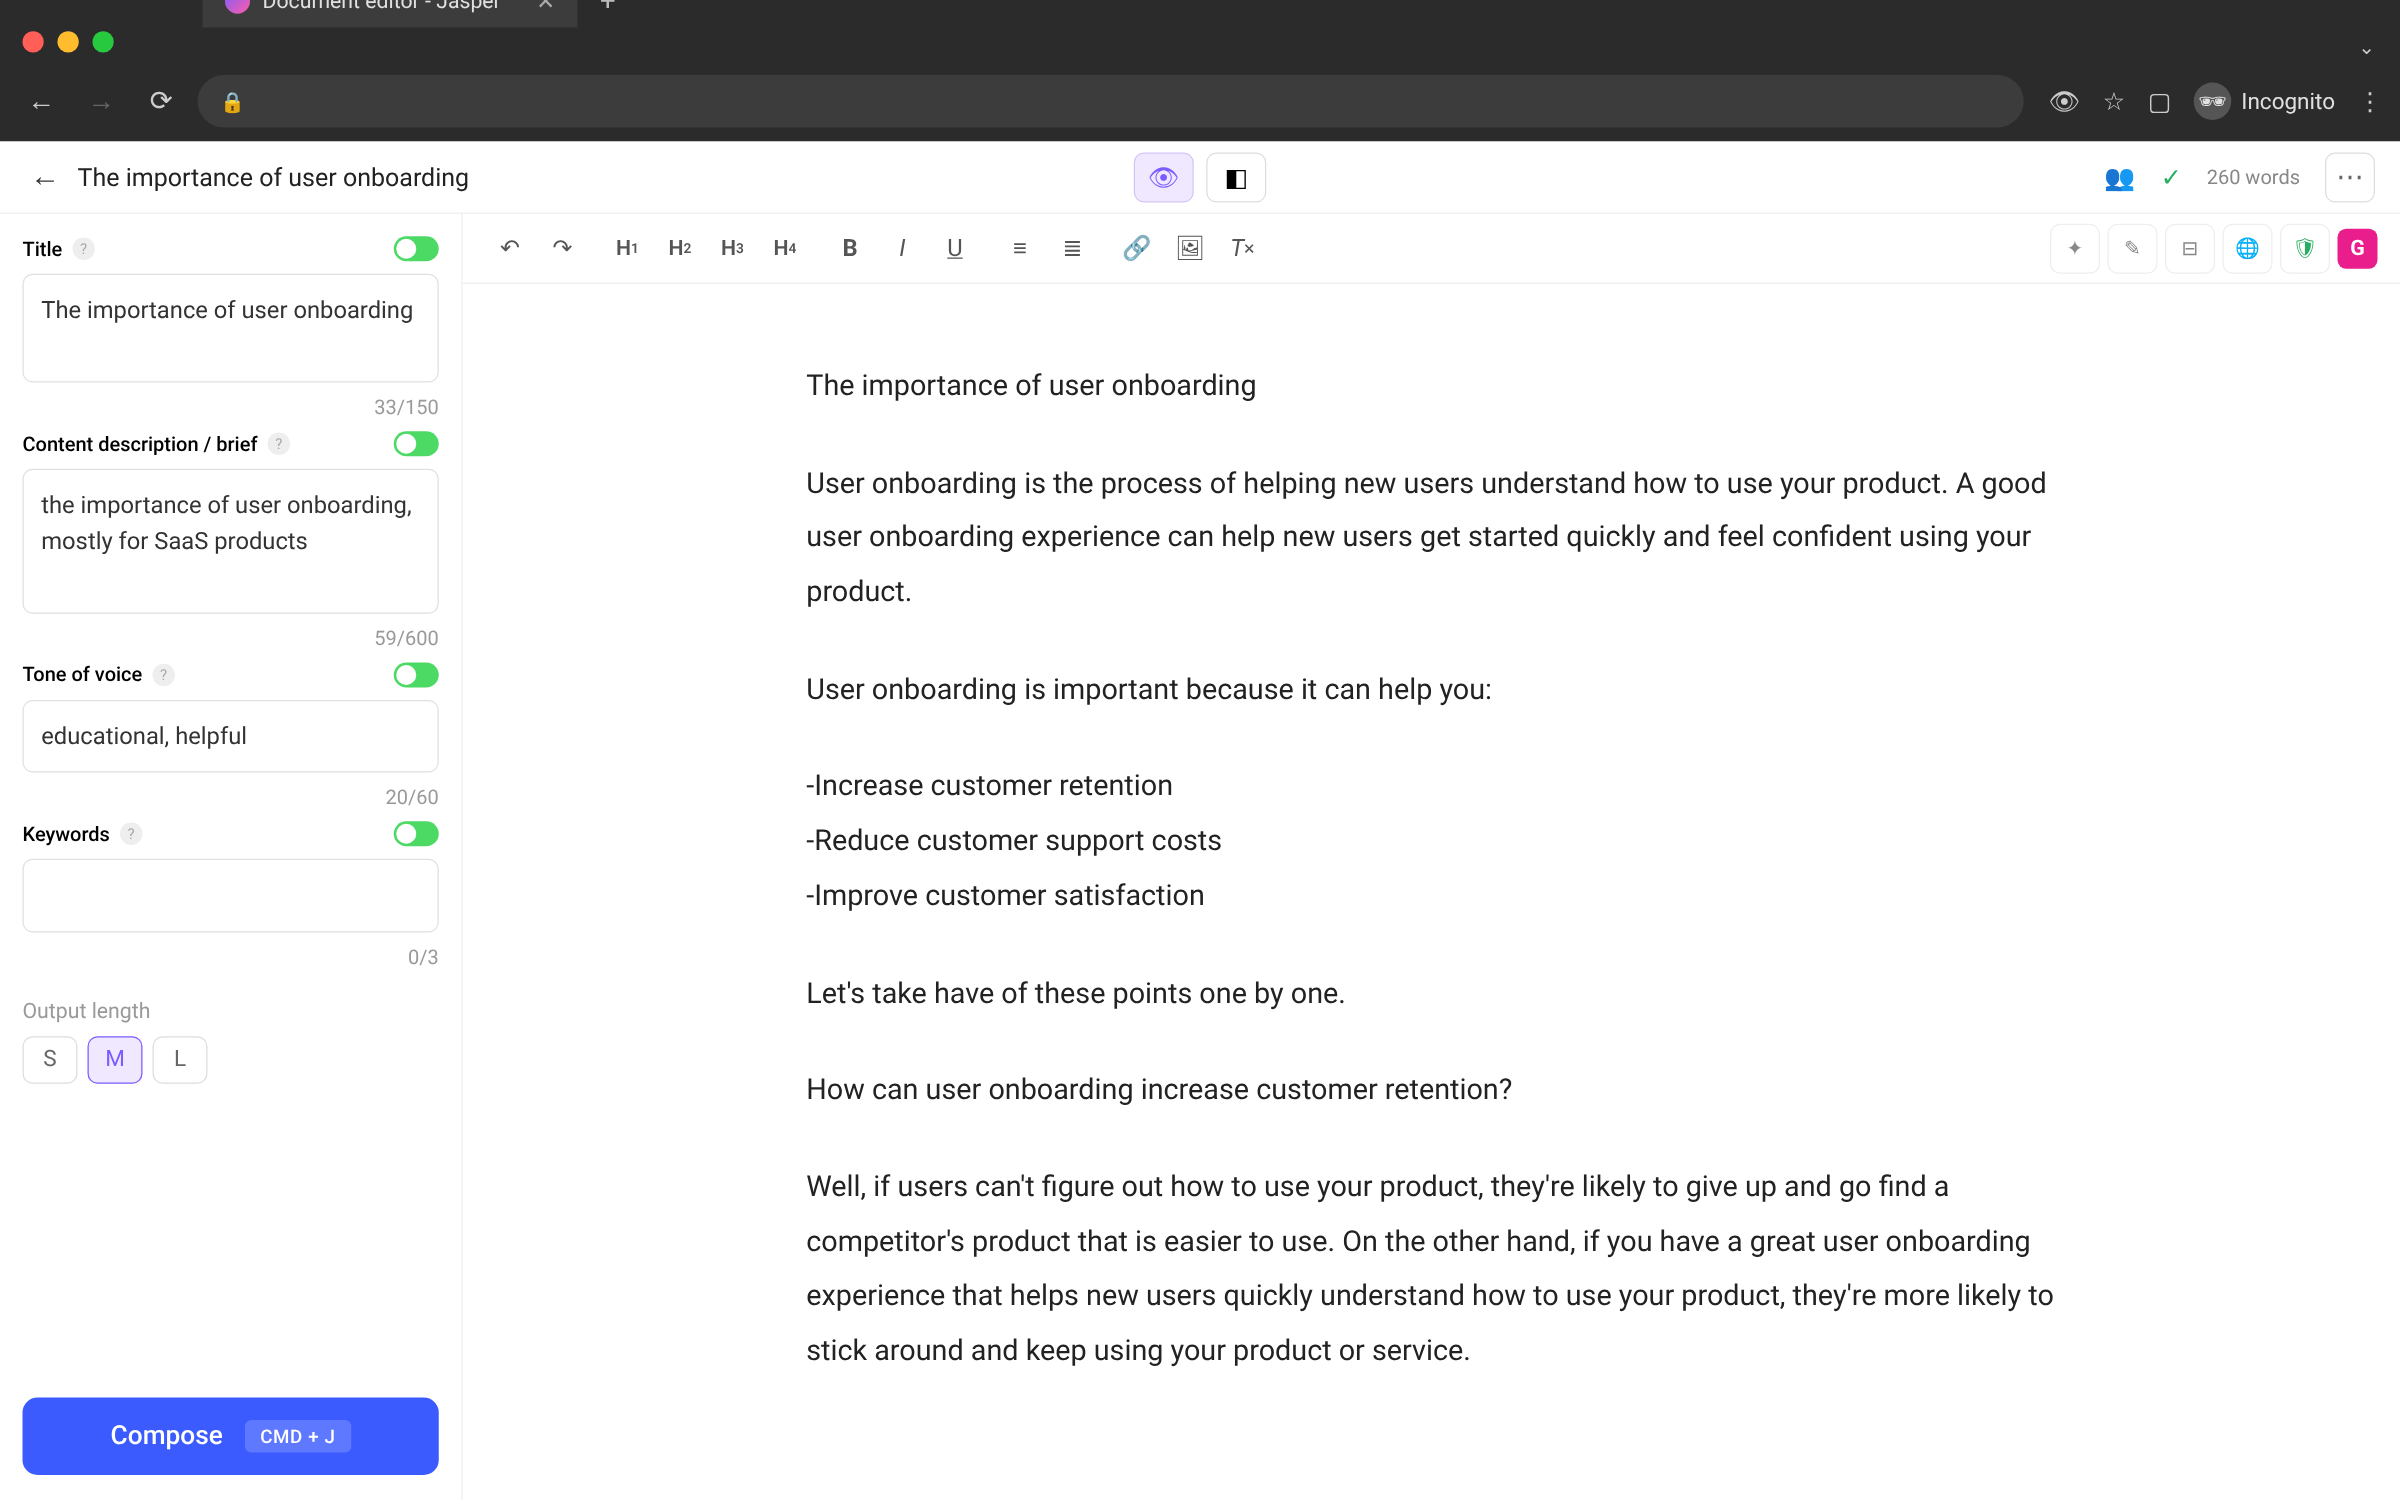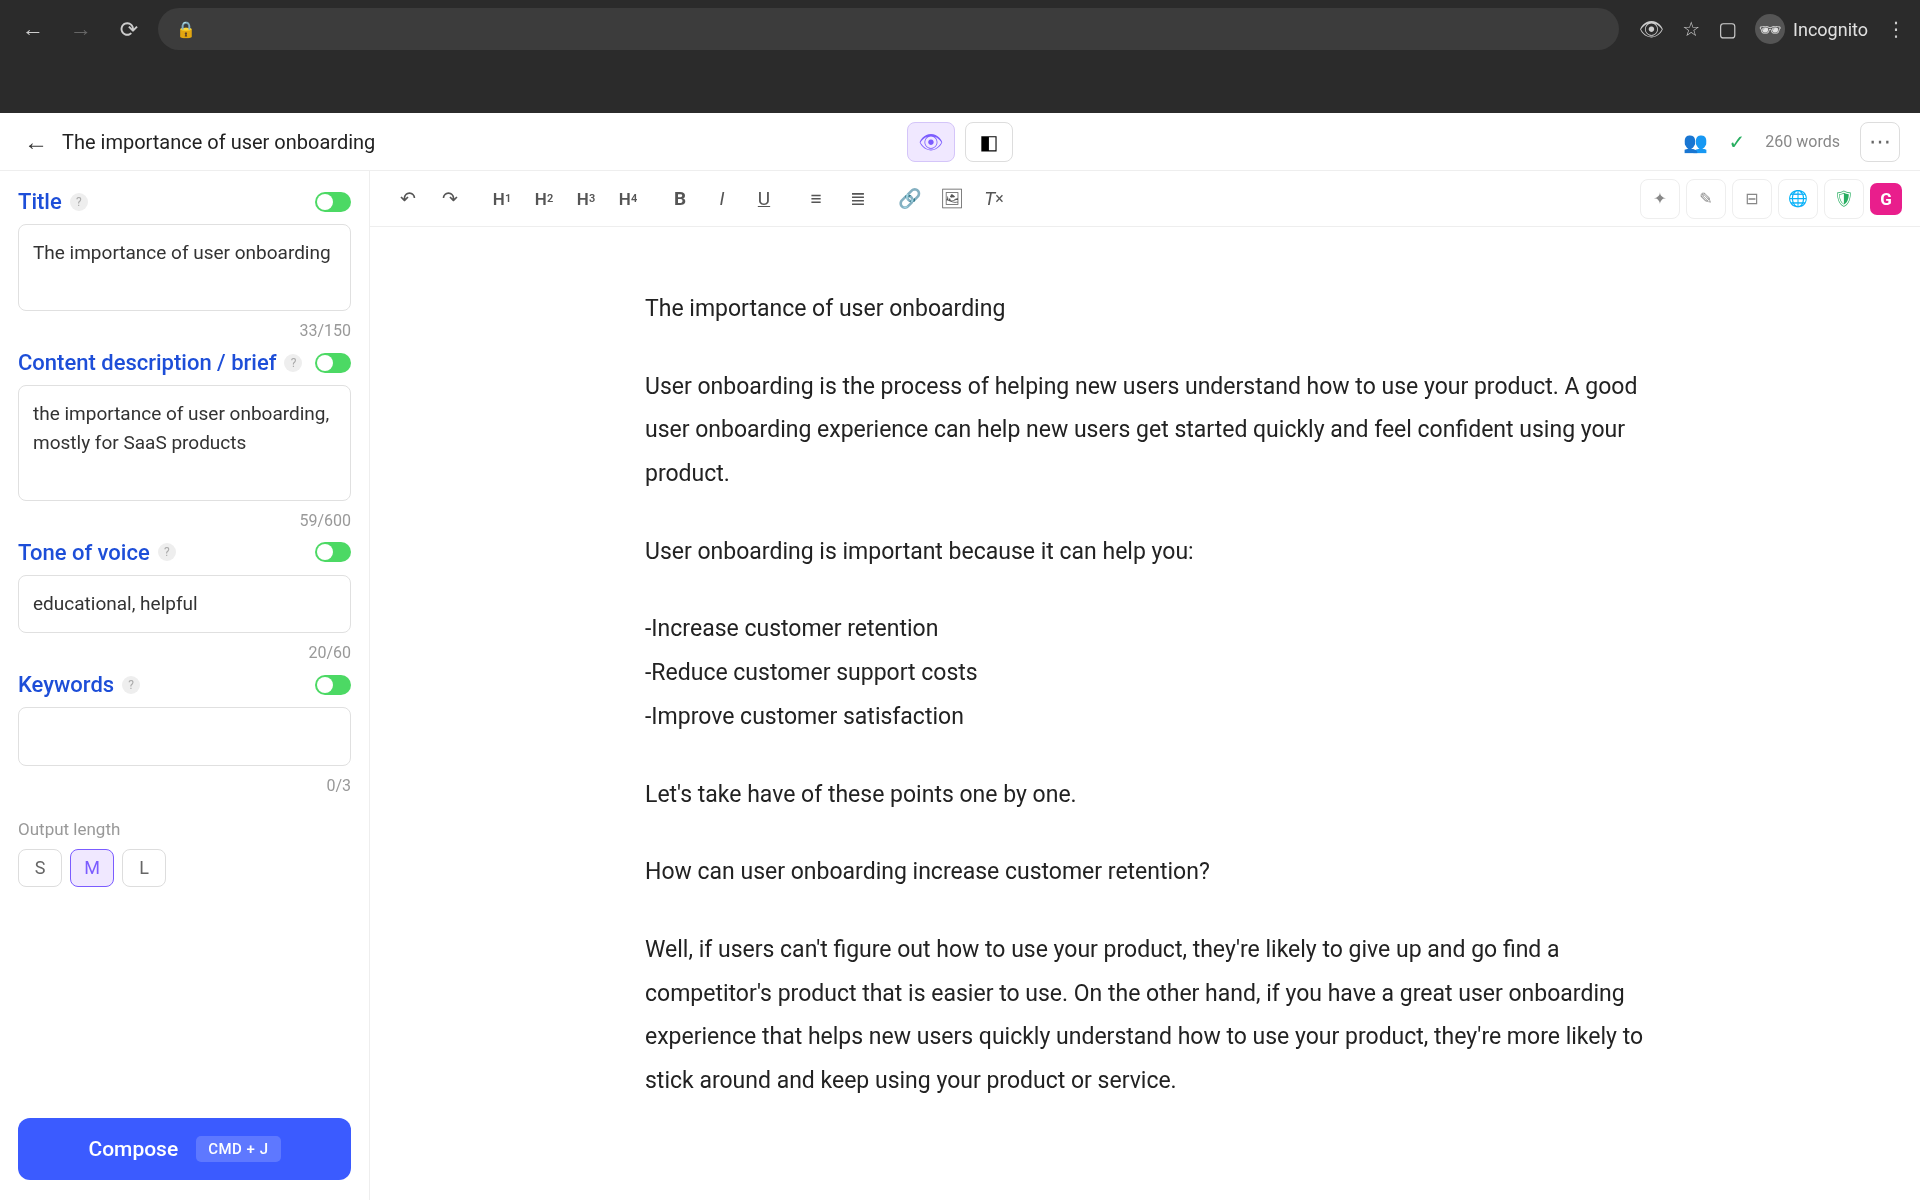--- a/index.html
+++ b/index.html
@@ -43,21 +43,21 @@
   .word-count { font-size: 16px; color: #888; }
   .more-btn { width: 40px; height: 40px; border: 1px solid #ddd; border-radius: 8px; display: flex; align-items: center; justify-content: center; cursor: pointer; font-size: 22px; color: #666; }
   .check-icon { color: #27ae60; font-size: 20px; }
   .people-icon { color: #888; font-size: 20px; }
   
   .app-body { display: flex; flex: 1; overflow: hidden; }
   
   .sidebar { width: 370px; border-right: 1px solid #eee; padding: 18px 18px 0 18px; display: flex; flex-direction: column; position: relative; }
   .field-group { margin-bottom: 10px; }
   .field-label-row { display: flex; align-items: center; margin-bottom: 10px; }
-  .field-label { font-size: 22px; color: #1d4ed8; font-weight: 500; }
+  .field-label { font-size: 16px; color: #000000; font-weight: 500; }
   .help-icon { width: 18px; height: 18px; border-radius: 50%; background: #eee; color: #aaa; font-size: 12px; display: inline-flex; align-items: center; justify-content: center; margin-left: 8px; }
   .toggle { margin-left: auto; width: 36px; height: 20px; background: #4cd964; border-radius: 10px; position: relative; cursor: pointer; }
   .toggle::after { content: ""; position: absolute; width: 16px; height: 16px; background: #fff; border-radius: 50%; top: 2px; left: 2px; }
   .field-input { width: 100%; border: 1px solid #e0e0e0; border-radius: 8px; padding: 14px 14px; font-size: 19px; color: #333; resize: none; font-family: inherit; line-height: 1.5; }
   .char-count { text-align: right; font-size: 16px; color: #999; margin-top: 6px; }
   
   .output-length { margin-top: 14px; }
   .output-label { font-size: 17px; color: #999; margin-bottom: 10px; }
   .size-buttons { display: flex; gap: 8px; }
   .size-btn { width: 44px; height: 38px; border: 1px solid #ddd; border-radius: 8px; display: flex; align-items: center; justify-content: center; cursor: pointer; font-size: 18px; color: #666; background: #fff; }
@@ -80,20 +80,34 @@
   .document { flex: 1; overflow-y: auto; padding: 60px 0; }
   .doc-content { max-width: 1080px; margin: 0 auto; padding: 0 40px; }
   .doc-content p { font-size: 23px; line-height: 1.9; color: #222; margin-bottom: 34px; }
   .doc-content p.tight { margin-bottom: 0; }
   .doc-title-text { font-size: 24px; color: #222; margin-bottom: 40px; }
 </style>
 </head>
 <body>
 
 <div class="browser-chrome">
+  <div class="window-controls">
+    <div class="dot dot-red"></div>
+    <div class="dot dot-yellow"></div>
+    <div class="dot dot-green"></div>
+    <div class="tabs-row">
+      <div class="browser-tab">
+        <div class="tab-favicon"></div>
+        <span>Document editor - Jasper</span>
+        <span class="tab-close">✕</span>
+      </div>
+      <div class="new-tab">+</div>
+    </div>
+    <div class="chevron-down-chrome">⌄</div>
+  </div>
   <div class="address-row">
     <div class="nav-btn">←</div>
     <div class="nav-btn disabled">→</div>
     <div class="nav-btn">⟳</div>
     <div class="address-bar">
       <span class="lock-icon">🔒</span>
     </div>
     <div class="addr-icons">
       <span class="addr-icon">👁</span>
       <span class="addr-icon">☆</span>

